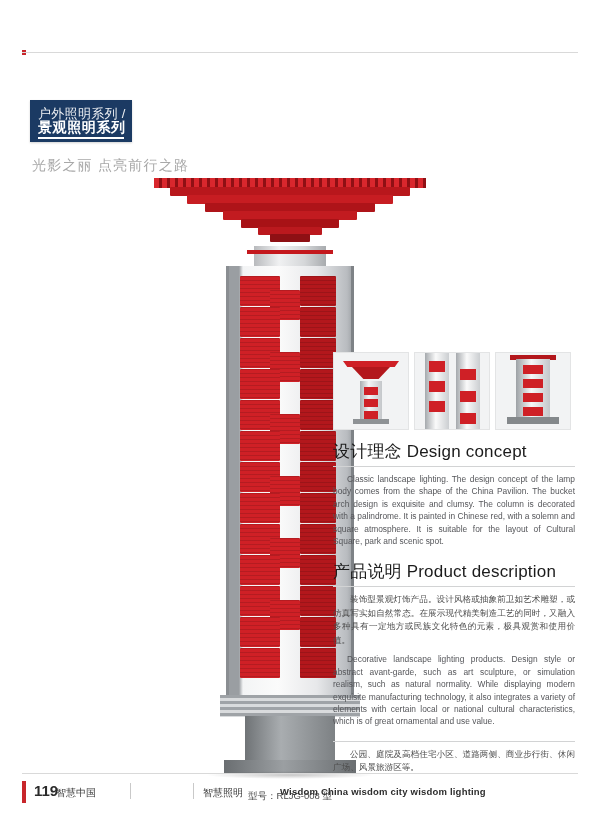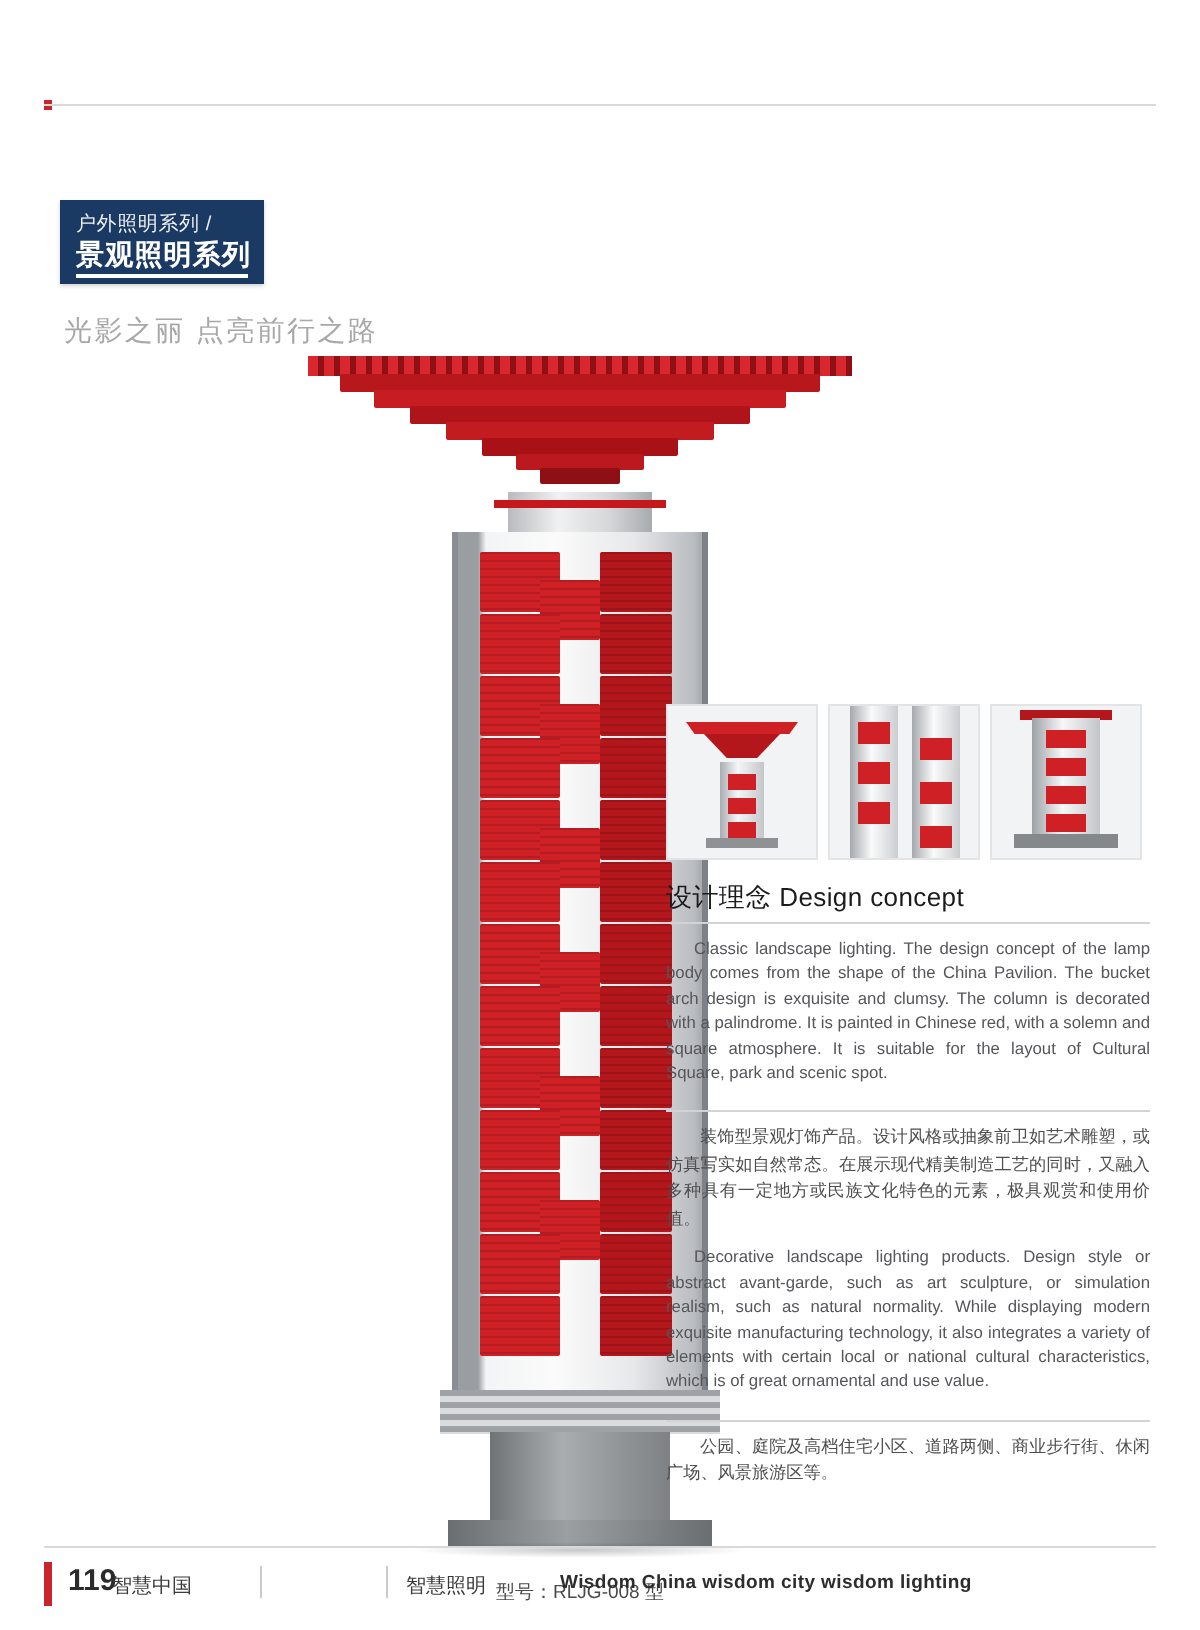--- a/index.html
+++ b/index.html
@@ -59,21 +59,21 @@
     top: 100px;
     width: 102px;
     height: 42px;
     background: #1b3a63;
     box-shadow: 0 1px 2px rgba(0,0,0,.18);
   }
   .badge-top {
     position: absolute;
     left: 8px;
     top: 5px;
-    font-size: 10px;
+    font-size: 13px;
     color: #ffffff;
     letter-spacing: .3px;
     opacity: .92;
   }
   .badge-main {
     position: absolute;
     left: 8px;
     top: 19px;
     font-size: 14px;
     color: #ffffff;
@@ -369,21 +369,21 @@
   }
 
   
   .textcol {
     position: absolute;
     left: 333px;
     top: 440px;
     width: 242px;
   }
   .sec-title {
-    font-size: 13px;
+    font-size: 17px;
     color: #1b1b1b;
     margin: 0 0 3px 0;
     font-weight: normal;
     letter-spacing: .2px;
   }
   .sec-rule {
     height: 1px;
     background: #d2d3d4;
     margin: 0 0 6px 0;
   }
@@ -592,20 +592,21 @@
       <div class="th3-base"></div>
     </div>
   </div>
 
   <div class="textcol">
 
     <h2 class="sec-title">设计理念 Design concept</h2>
     <div class="sec-rule"></div>
     <p class="para-en">Classic landscape lighting. The design concept of the lamp body comes from the shape of the China Pavilion. The bucket arch design is exquisite and clumsy. The column is decorated with a palindrome. It is painted in Chinese red, with a solemn and square atmosphere. It is suitable for the layout of Cultural Square, park and scenic spot.</p>
 
+    <h2 class="sec-title">产品说明 Product description</h2>
     <div class="sec-rule"></div>
     <p class="para-cn">装饰型景观灯饰产品。设计风格或抽象前卫如艺术雕塑，或仿真写实如自然常态。在展示现代精美制造工艺的同时，又融入多种具有一定地方或民族文化特色的元素，极具观赏和使用价值。</p>
     <p class="para-en">Decorative landscape lighting products. Design style or abstract avant-garde, such as art sculpture, or simulation realism, such as natural normality. While displaying modern exquisite manufacturing technology, it also integrates a variety of elements with certain local or national cultural characteristics, which is of great ornamental and use value.</p>
 
     <div class="sec-rule"></div>
     <p class="para-cn">公园、庭院及高档住宅小区、道路两侧、商业步行街、休闲广场、风景旅游区等。</p>
 
   </div>
 
   <div class="footer">

